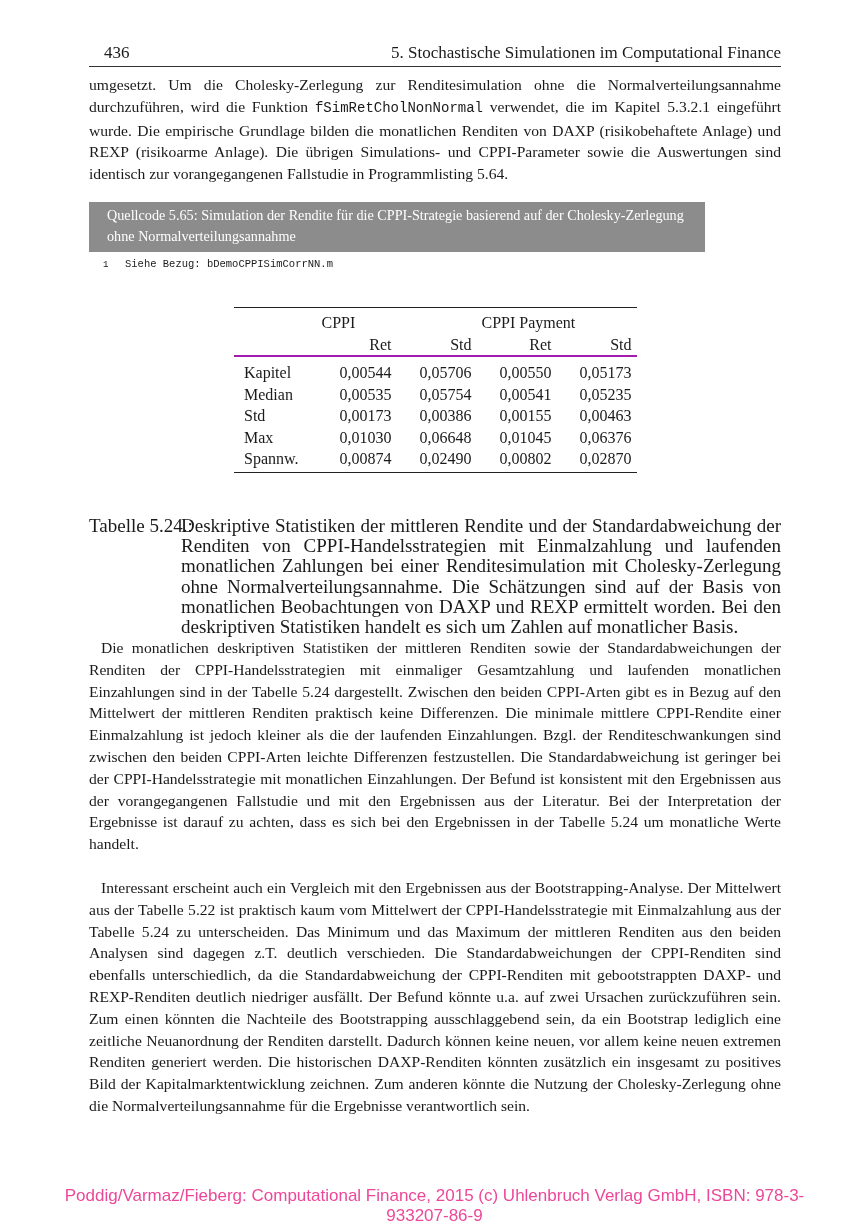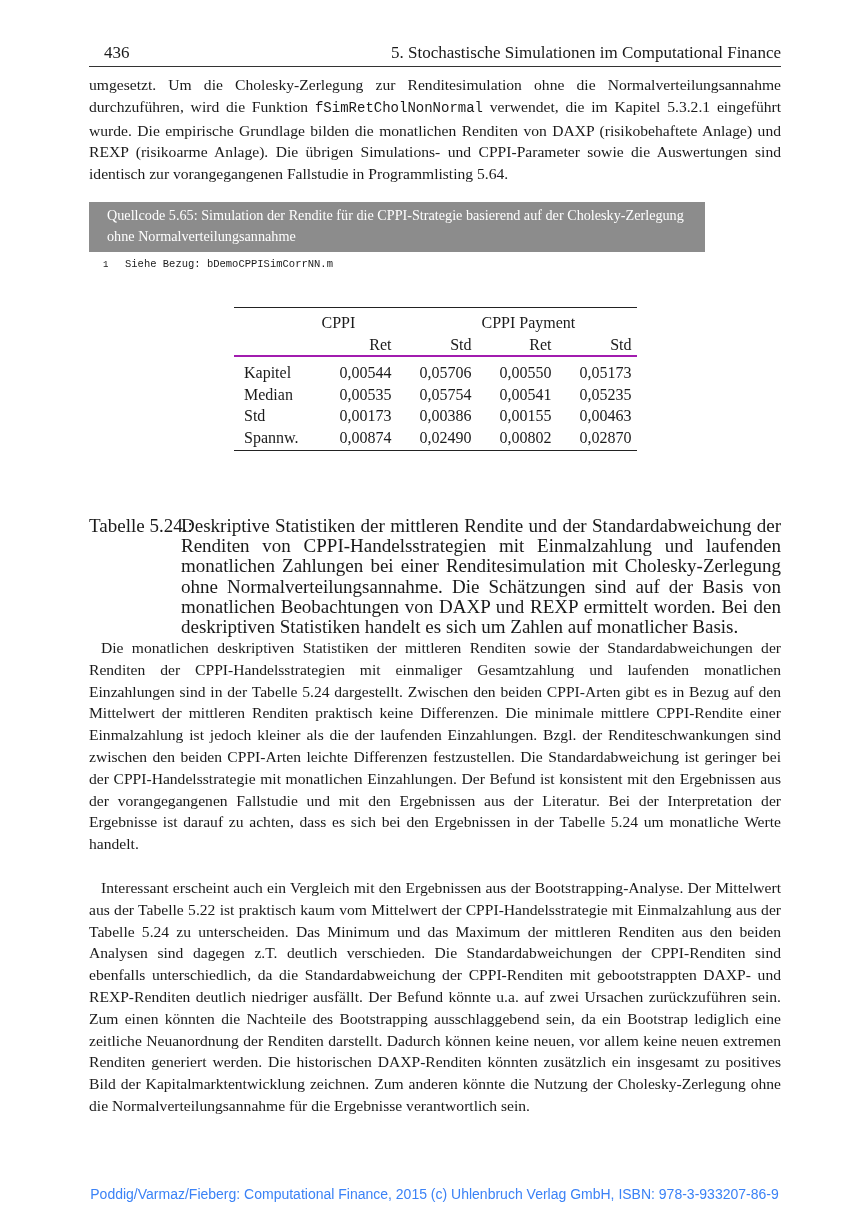--- a/index.html
+++ b/index.html
@@ -28,21 +28,21 @@
   table.stats tr.first td { padding-top: 5px; }
   table.stats tr.last td { border-bottom: 1.5px solid #222; padding-bottom: 2px; }
   table.stats td.lbl { text-align: left; padding-left: 10px; padding-right: 18px; }
   table.stats td.num, table.stats th.num { text-align: right; }
   table.stats th.group { text-align: left; }
   table.stats col.c { width: 80px; }
   .tcaption { position: absolute; top: 516px; left: 0; width: 692px; font-size: 19px; line-height: 20.2px; }
   .tcaption .tlabel { position: absolute; left: 0; top: 0; }
   .tcaption .ttext { margin-left: 92px; text-align: justify; }
   .footer { position: absolute; top: 1186px; left: 62px; width: 745px; text-align: center;
-            font-family: "Liberation Sans", "DejaVu Sans", sans-serif; font-size: 14px; color: #3b82f6; }
+            font-family: "Liberation Sans", "DejaVu Sans", sans-serif; font-size: 17px; color: #ec4899; }
 </style>
 </head>
 <body>
 
 <div class="page">
 
   <div class="running-head">
     <span class="pno">436</span>
     <span class="chap">5.  Stochastische Simulationen im Computational Finance</span>
   </div>
@@ -90,20 +90,27 @@
       <td class="num">0,00541</td>
       <td class="num">0,05235</td>
     </tr>
     <tr>
       <td class="lbl">Std</td>
       <td class="num">0,00173</td>
       <td class="num">0,00386</td>
       <td class="num">0,00155</td>
       <td class="num">0,00463</td>
     </tr>
+    <tr>
+      <td class="lbl">Max</td>
+      <td class="num">0,01030</td>
+      <td class="num">0,06648</td>
+      <td class="num">0,01045</td>
+      <td class="num">0,06376</td>
+    </tr>
     <tr class="last">
       <td class="lbl">Spannw.</td>
       <td class="num">0,00874</td>
       <td class="num">0,02490</td>
       <td class="num">0,00802</td>
       <td class="num">0,02870</td>
     </tr>
   </tbody>
     </table>
 

